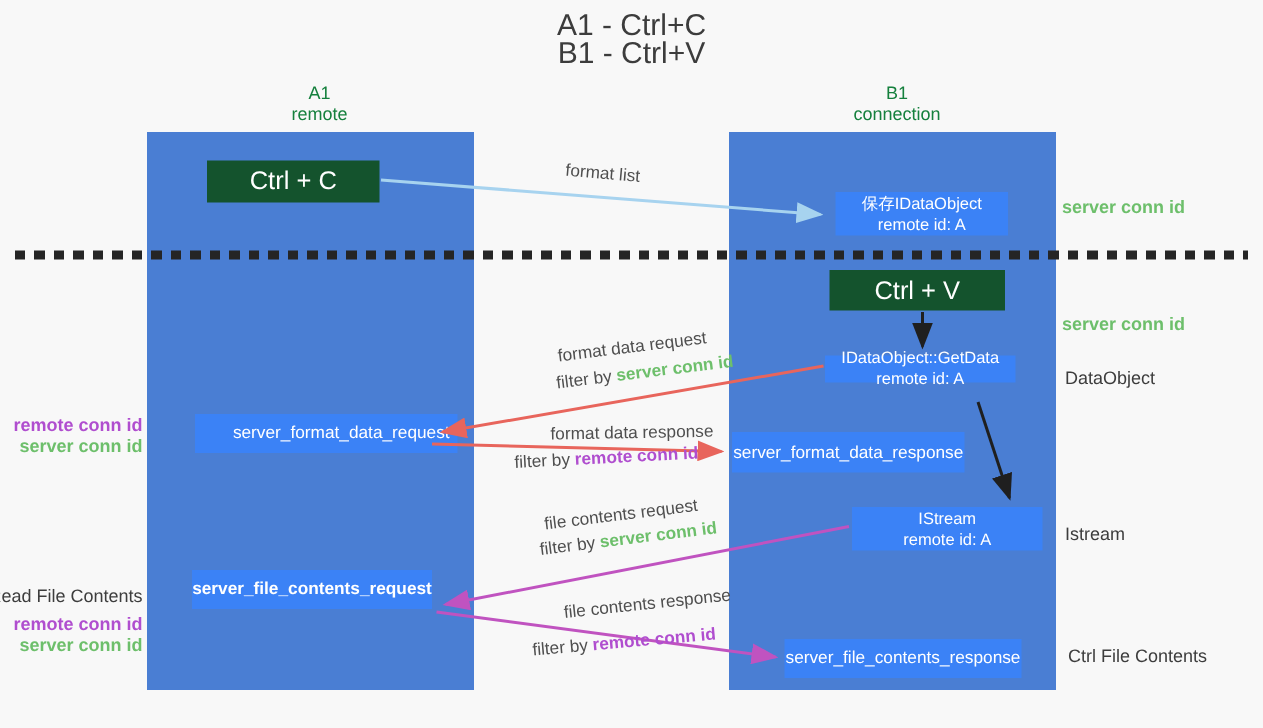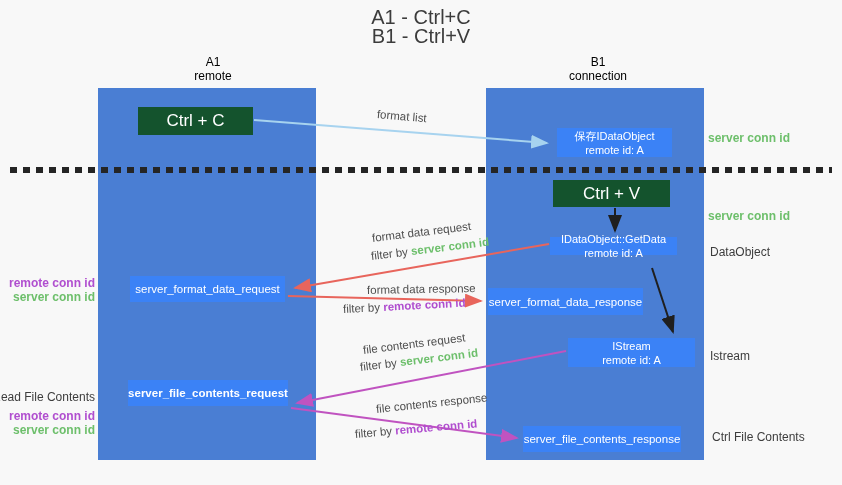--- a/index.html
+++ b/index.html
@@ -5,39 +5,39 @@
   html,body{margin:0;padding:0;background:#f8f8f8;}
   .stage{
     position:relative;width:842px;height:485px;overflow:hidden;
     background:#f8f8f8;
     font-family:"Liberation Sans","DejaVu Sans",sans-serif;
     color:#3d3d3d;
   }
   .title{position:absolute;top:8px;left:0;width:842px;text-align:center;
     font-size:20px;line-height:19px;color:#3c3c3c;}
   .lane-header{position:absolute;top:55px;width:132px;text-align:center;
-    font-size:12px;line-height:14px;color:#000000;}
+    font-size:12px;line-height:14px;color:#15803d;}
   .lh-left{left:147px;}
   .lh-right{left:532px;}
   .lane{position:absolute;top:88px;height:372px;width:218px;background:#4a7ed3;}
   .lane-left{left:98px;}
   .lane-right{left:486px;}
   .divider{position:absolute;top:167px;left:10px;width:822px;height:6px;
     background:repeating-linear-gradient(to right,#252525 0 7px,transparent 7px 13px);
     z-index:5;}
   .node{position:absolute;display:flex;align-items:center;justify-content:center;
     flex-direction:column;color:#fff;text-align:center;z-index:4;
     font-size:11.5px;line-height:14px;white-space:nowrap;}
   .orange{background:#3b82f6;}
   .greenbox{background:#14532d;font-size:17px;}
   .n-ctrlc{left:138px;top:107px;width:115px;height:28px;}
   .n-save{left:557px;top:128px;width:115px;height:29px;font-size:11px;}
   .n-ctrlv{left:553px;top:180px;width:117px;height:27px;}
   .n-getdata{left:550px;top:237px;width:127px;height:18px;font-size:11px;}
-  .n-fmtreq{left:130px;top:276px;width:155px;height:26px;}
+  .n-fmtreq{left:130px;top:276px;width:155px;height:26px;padding-left:20px;}
   .n-fmtresp{left:488px;top:288px;width:155px;height:27px;}
   .n-istream{left:568px;top:338px;width:127px;height:29px;font-size:11px;}
   .n-filereq{left:128px;top:380px;width:160px;height:26px;font-weight:bold;}
   .n-fileresp{left:523px;top:426px;width:158px;height:26px;}
   .flow{position:absolute;font-size:11.5px;color:#4f4f4f;white-space:nowrap;
     transform-origin:left center;z-index:6;}
   .cid-green{color:#6dbf6b;font-weight:bold;}
   .cid-purple{color:#b04ecf;font-weight:bold;}
   .f-list{left:377px;top:108px;transform:rotate(5deg);}
   .f-fdr{left:372px;top:232px;transform:rotate(-7deg);}

